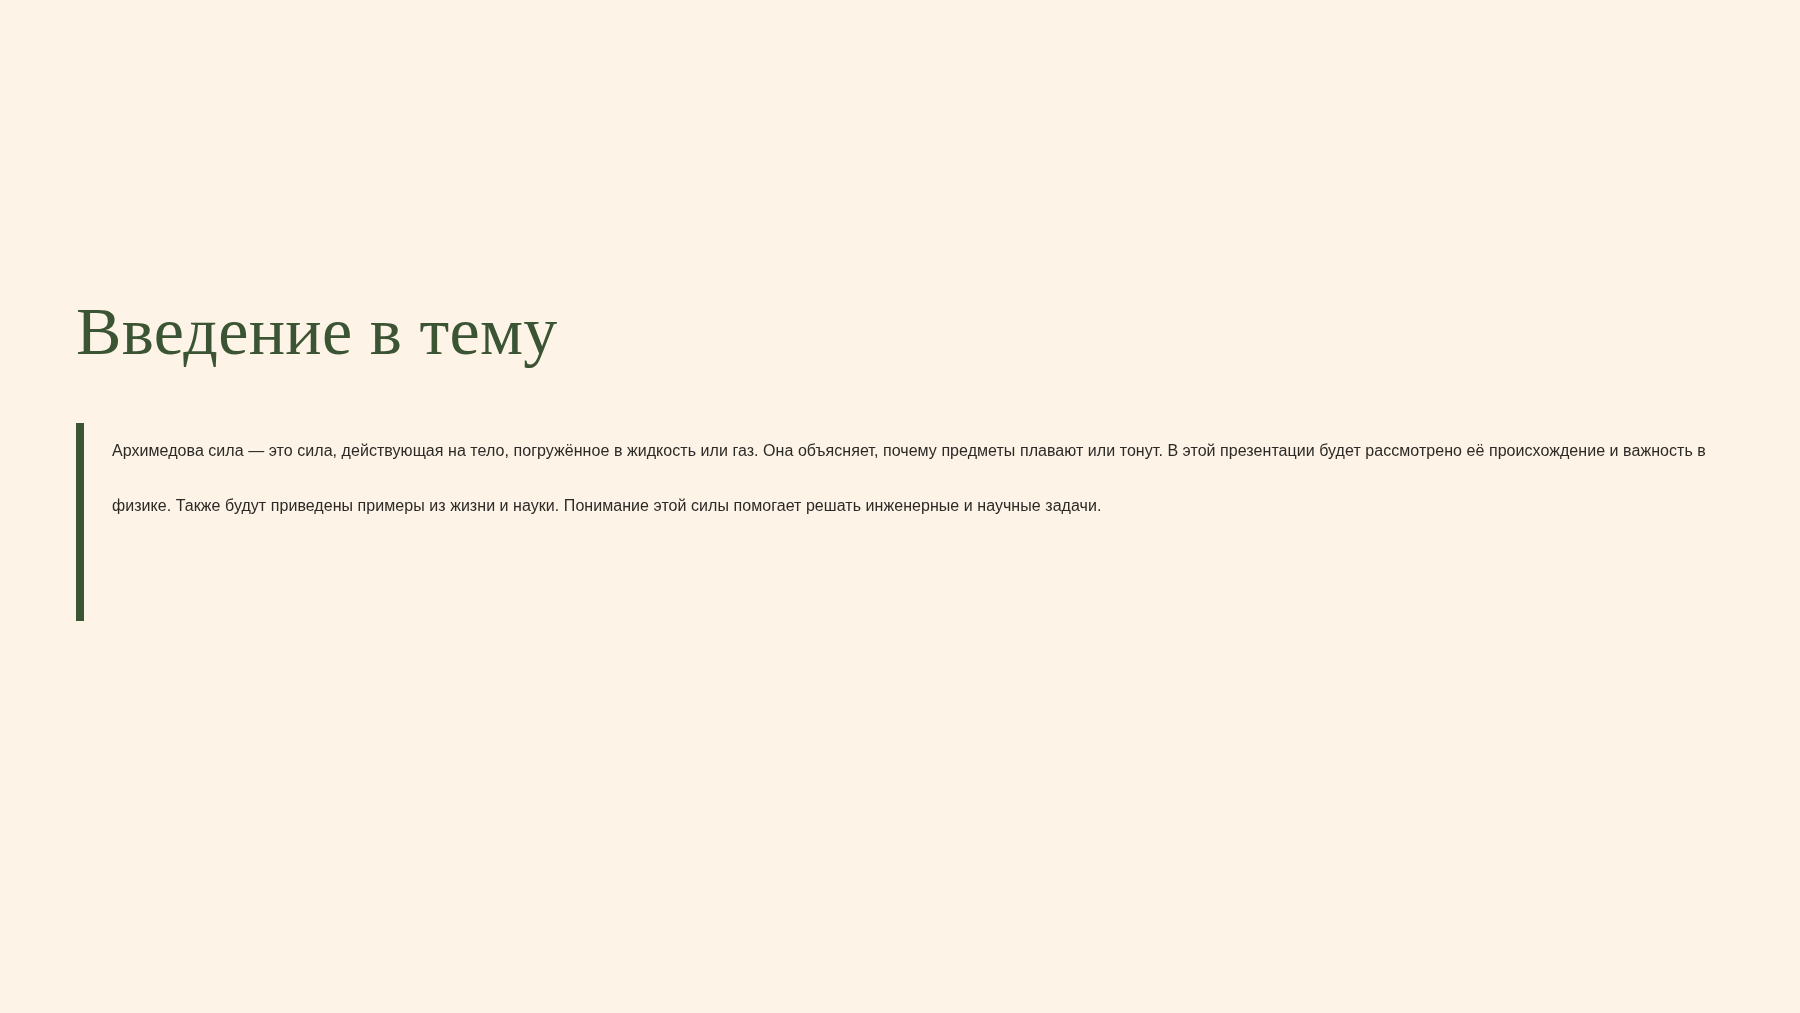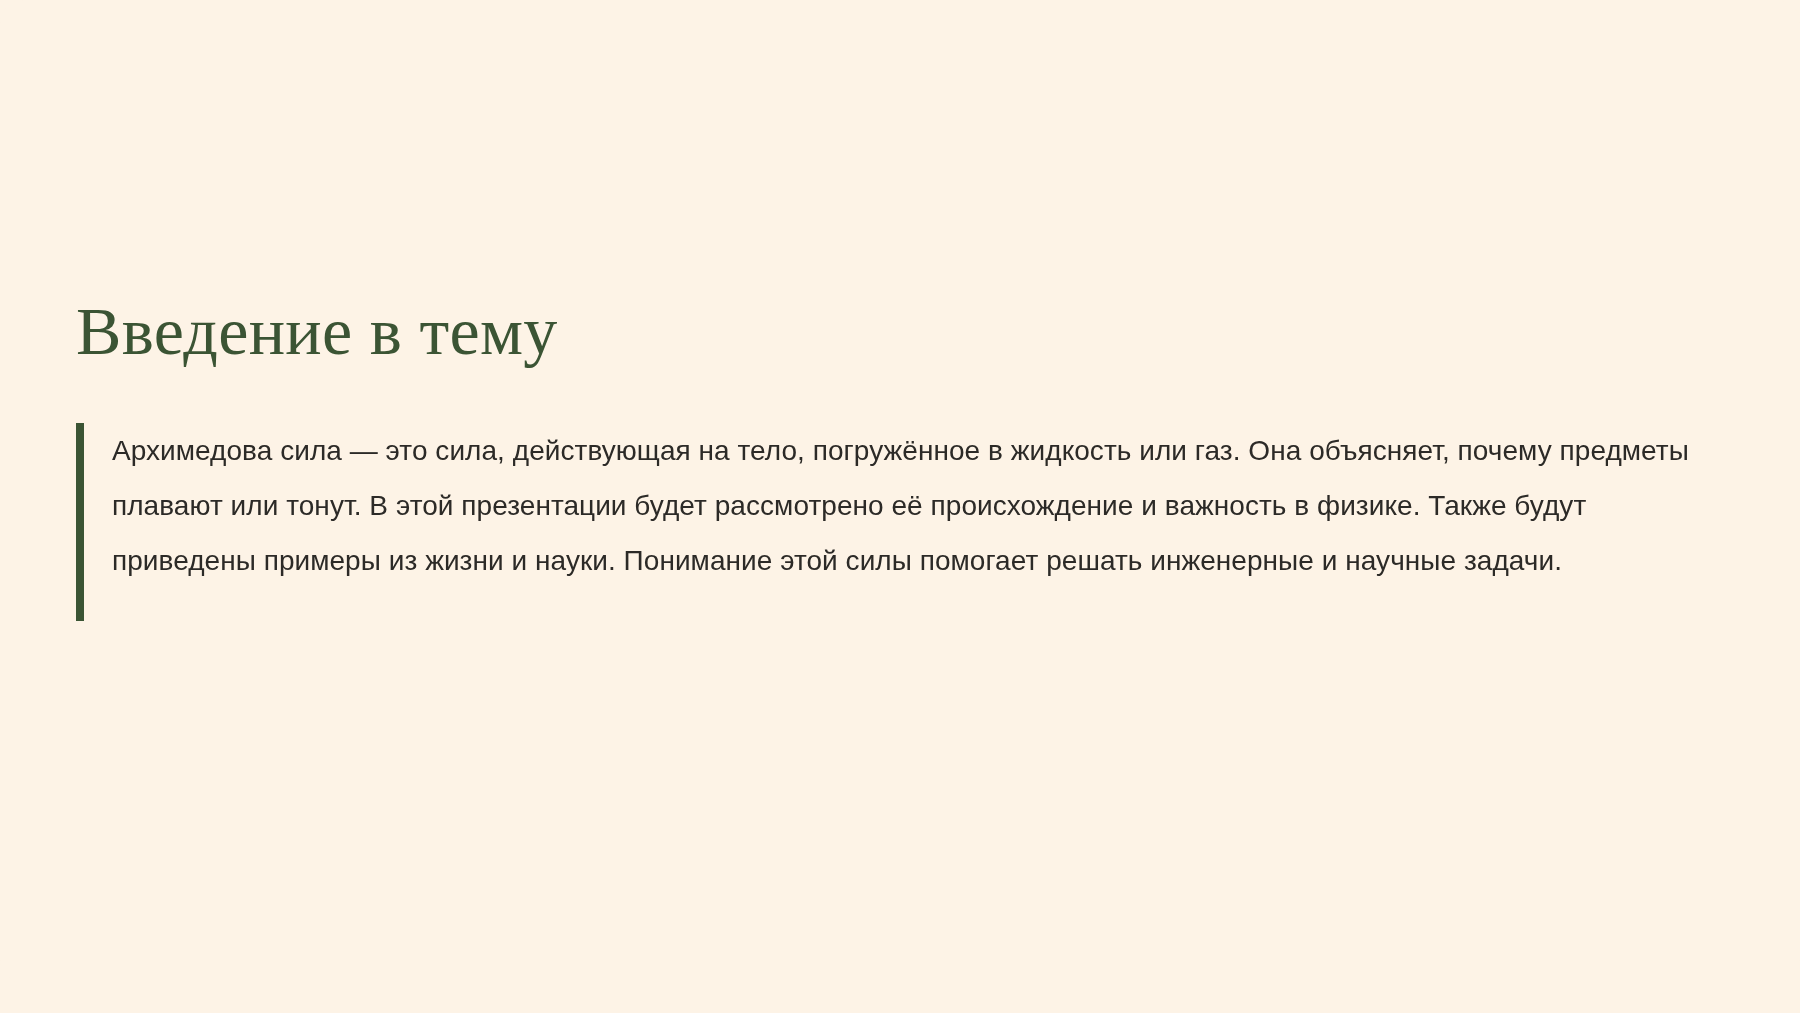--- a/index.html
+++ b/index.html
@@ -56,21 +56,21 @@
     top: 0;
     width: 8px;
     height: 198px;
     background: #3b5434;
   }
 
   .body-text {
     margin: 0;
     padding: 0;
     font-family: "Liberation Sans", "DejaVu Sans", sans-serif;
-    font-size: 28px;
+    font-size: 16px;
     line-height: 55px;
     color: #2c2a27;
     width: 1600px;
     letter-spacing: 0.05px;
     text-align: left;
   }
 </style>
 </head>
 <body>
 

